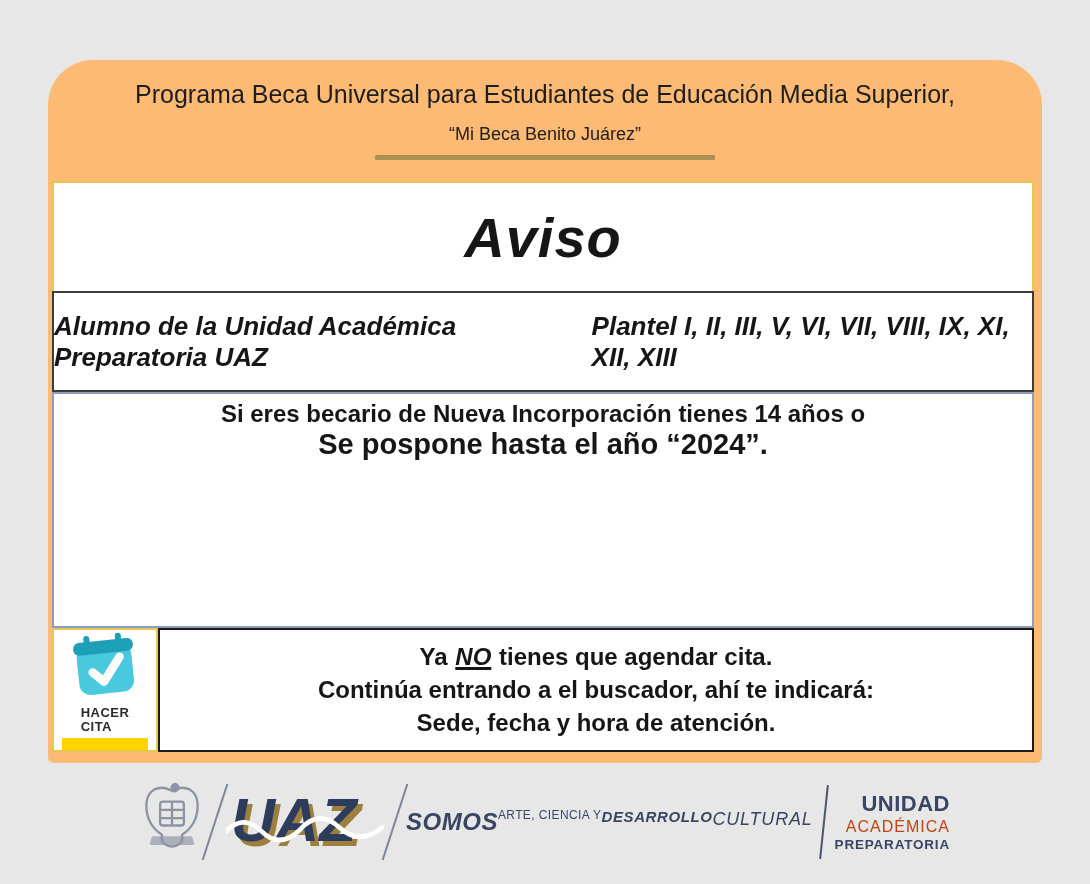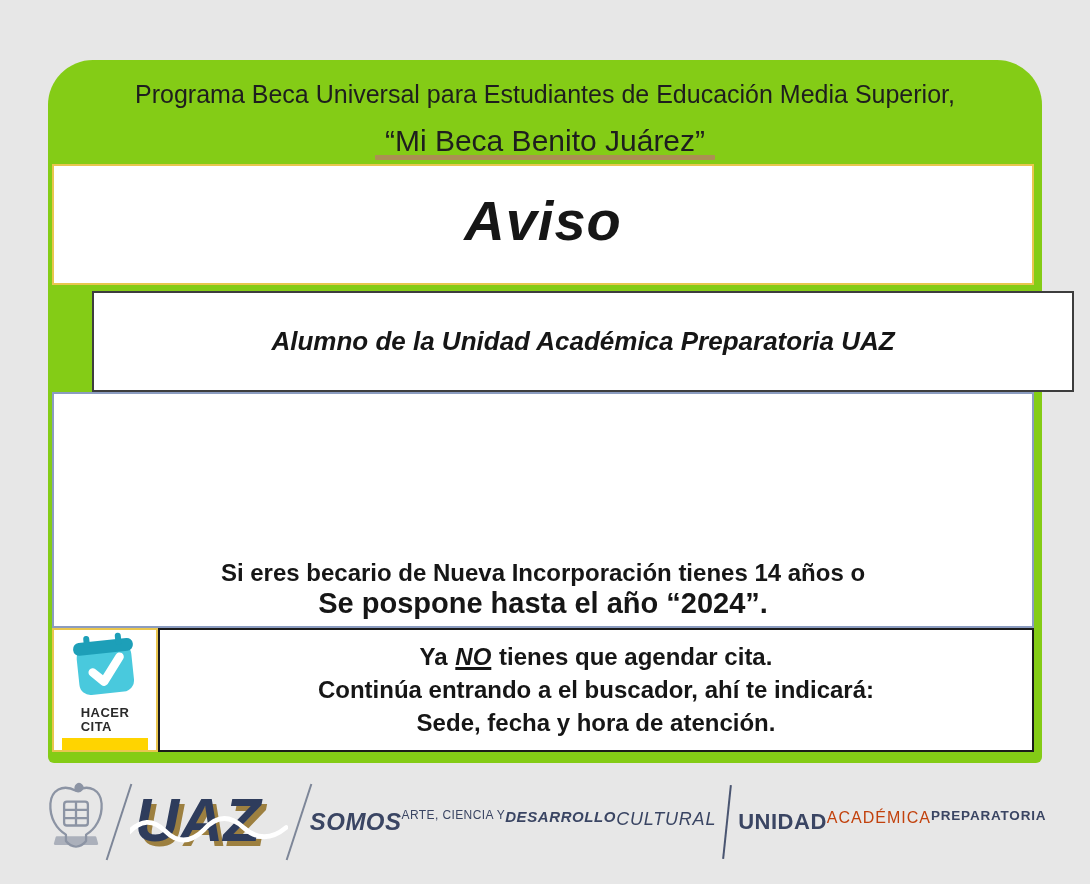--- a/index.html
+++ b/index.html
@@ -4,48 +4,48 @@
 <style>
   html,body{margin:0;padding:0;}
   #canvas{
     position:relative; width:1090px; height:884px;
     background:#e7e7e7; overflow:hidden;
     font-family:"Liberation Sans", sans-serif;
     color:#161616;
   }
   .card{
     position:absolute; left:48px; top:60px; width:994px; height:703px;
-    background:#84cc16; border-radius:45px 45px 6px 6px;
+    background:#fdba74; border-radius:45px 45px 6px 6px;
   }
   .hdr1{
     position:absolute; top:20px; left:0; right:0; text-align:center;
     font-size:25px; font-weight:400; color:#1e1e1e;
   }
   .hdr2{
     position:absolute; top:64px; left:0; right:0; text-align:center;
-    font-size:30px; font-weight:400; color:#1e1e1e;
+    font-size:18px; font-weight:400; color:#1e1e1e;
   }
   .hdr-underline{
     position:absolute; top:95px; left:50%; transform:translateX(-50%);
     width:340px; height:5px; background:#ab9053; border-radius:1px;
   }
   .box{ position:absolute; left:4px; width:982px; background:#ffffff; box-sizing:border-box; }
   .aviso-box{
-    top:104px; height:121px; border:2px solid #e9c64f;
+    top:121px; height:121px; border:2px solid #e9c64f;
     display:flex; align-items:center; justify-content:center;
   }
   .aviso-title{ font-size:56px; font-weight:bold; font-style:italic; letter-spacing:1px; padding-bottom:8px;}
   .aud-box{
     top:231px; height:101px; border:2px solid #3d3d3d;
-    display:flex; flex-direction:row; justify-content:space-evenly; align-items:center;margin-left:40px;
+    display:flex; flex-direction:row; justify-content:space-evenly; align-items:center;
   }
   .aud-line{ font-size:26px; font-weight:bold; font-style:italic; }
   .notice-box{
     top:332px; height:236px; border:2px solid #8b9cc0;
-    display:flex; flex-direction:column; justify-content:flex-end; align-items:center;
+    display:flex; flex-direction:column; justify-content:flex-start; align-items:center;
     padding:6px 0;
   }
   .notice-line{ font-size:24px; font-weight:bold; }
   .notice-line.big{ font-size:29px; }
   .cal-box{
     position:absolute; left:4px; top:568px; width:106px; height:124px;
     background:#ffffff; border:2px solid #e9c64f; box-sizing:border-box;
     display:flex; flex-direction:column; align-items:center; justify-content:flex-start;
   }
   .cal-label{ font-size:13px; font-weight:bold; line-height:1.1; text-align:left; color:#2a2a2a; letter-spacing:0.5px;}
@@ -65,21 +65,21 @@
     display:flex; align-items:center; justify-content:center; gap:10px;
     color:#3a4563;
   }
   .slash{ width:2px; height:80px; background:#7d8698; transform:rotate(18deg); }
   .vline{ width:2px; height:74px; background:#4a5571; transform:rotate(6deg); }
   .somos{ display:flex; flex-direction:row; line-height:1.12; }
   .somos .l1{ font-size:24px; font-weight:bold; font-style:italic; letter-spacing:0.5px;}
   .somos .l2{ font-size:12px; letter-spacing:0.4px;}
   .somos .l3{ font-size:15px; font-weight:bold; font-style:italic; letter-spacing:0.6px;}
   .somos .l4{ font-size:18px; font-style:italic; letter-spacing:0.8px;}
-  .unidad{ display:flex; line-height:1.25; }
+  .unidad{ display:flex; flex-direction:column; line-height:1.25;text-align:right; }
   .unidad .l1{ font-size:22px; font-weight:bold; letter-spacing:0.5px;}
   .unidad .l2{ font-size:16px; color:#c2410c; letter-spacing:1px;}
   .unidad .l3{ font-size:13.5px; font-weight:bold; letter-spacing:0.8px;}
 </style>
 </head>
 <body>
 
 <div id="canvas">
 
   <div class="card">
@@ -87,20 +87,21 @@
     <div class="hdr1">Programa Beca Universal para Estudiantes de Educación Media Superior,</div>
     <div class="hdr2">“Mi Beca Benito Juárez”</div>
     <div class="hdr-underline"></div>
 
     <div class="box aviso-box">
       <div class="aviso-title">Aviso</div>
     </div>
 
     <div class="box aud-box">
       <div class="aud-line">Alumno de la Unidad Académica Preparatoria UAZ</div>
+      <div class="aud-line">Plantel I, II, III, V, VI, VII, VIII, IX, XI, XII, XIII</div>
     </div>
 
     <div class="box notice-box">
       <div class="notice-line">Si eres becario de Nueva Incorporación tienes 14 años o</div>
       <div class="notice-line big">Se pospone hasta el año “2024”.</div>
     </div>
 
     <div class="cal-box">
       <span>
         <svg width="78" height="72" viewBox="0 0 90 84">

